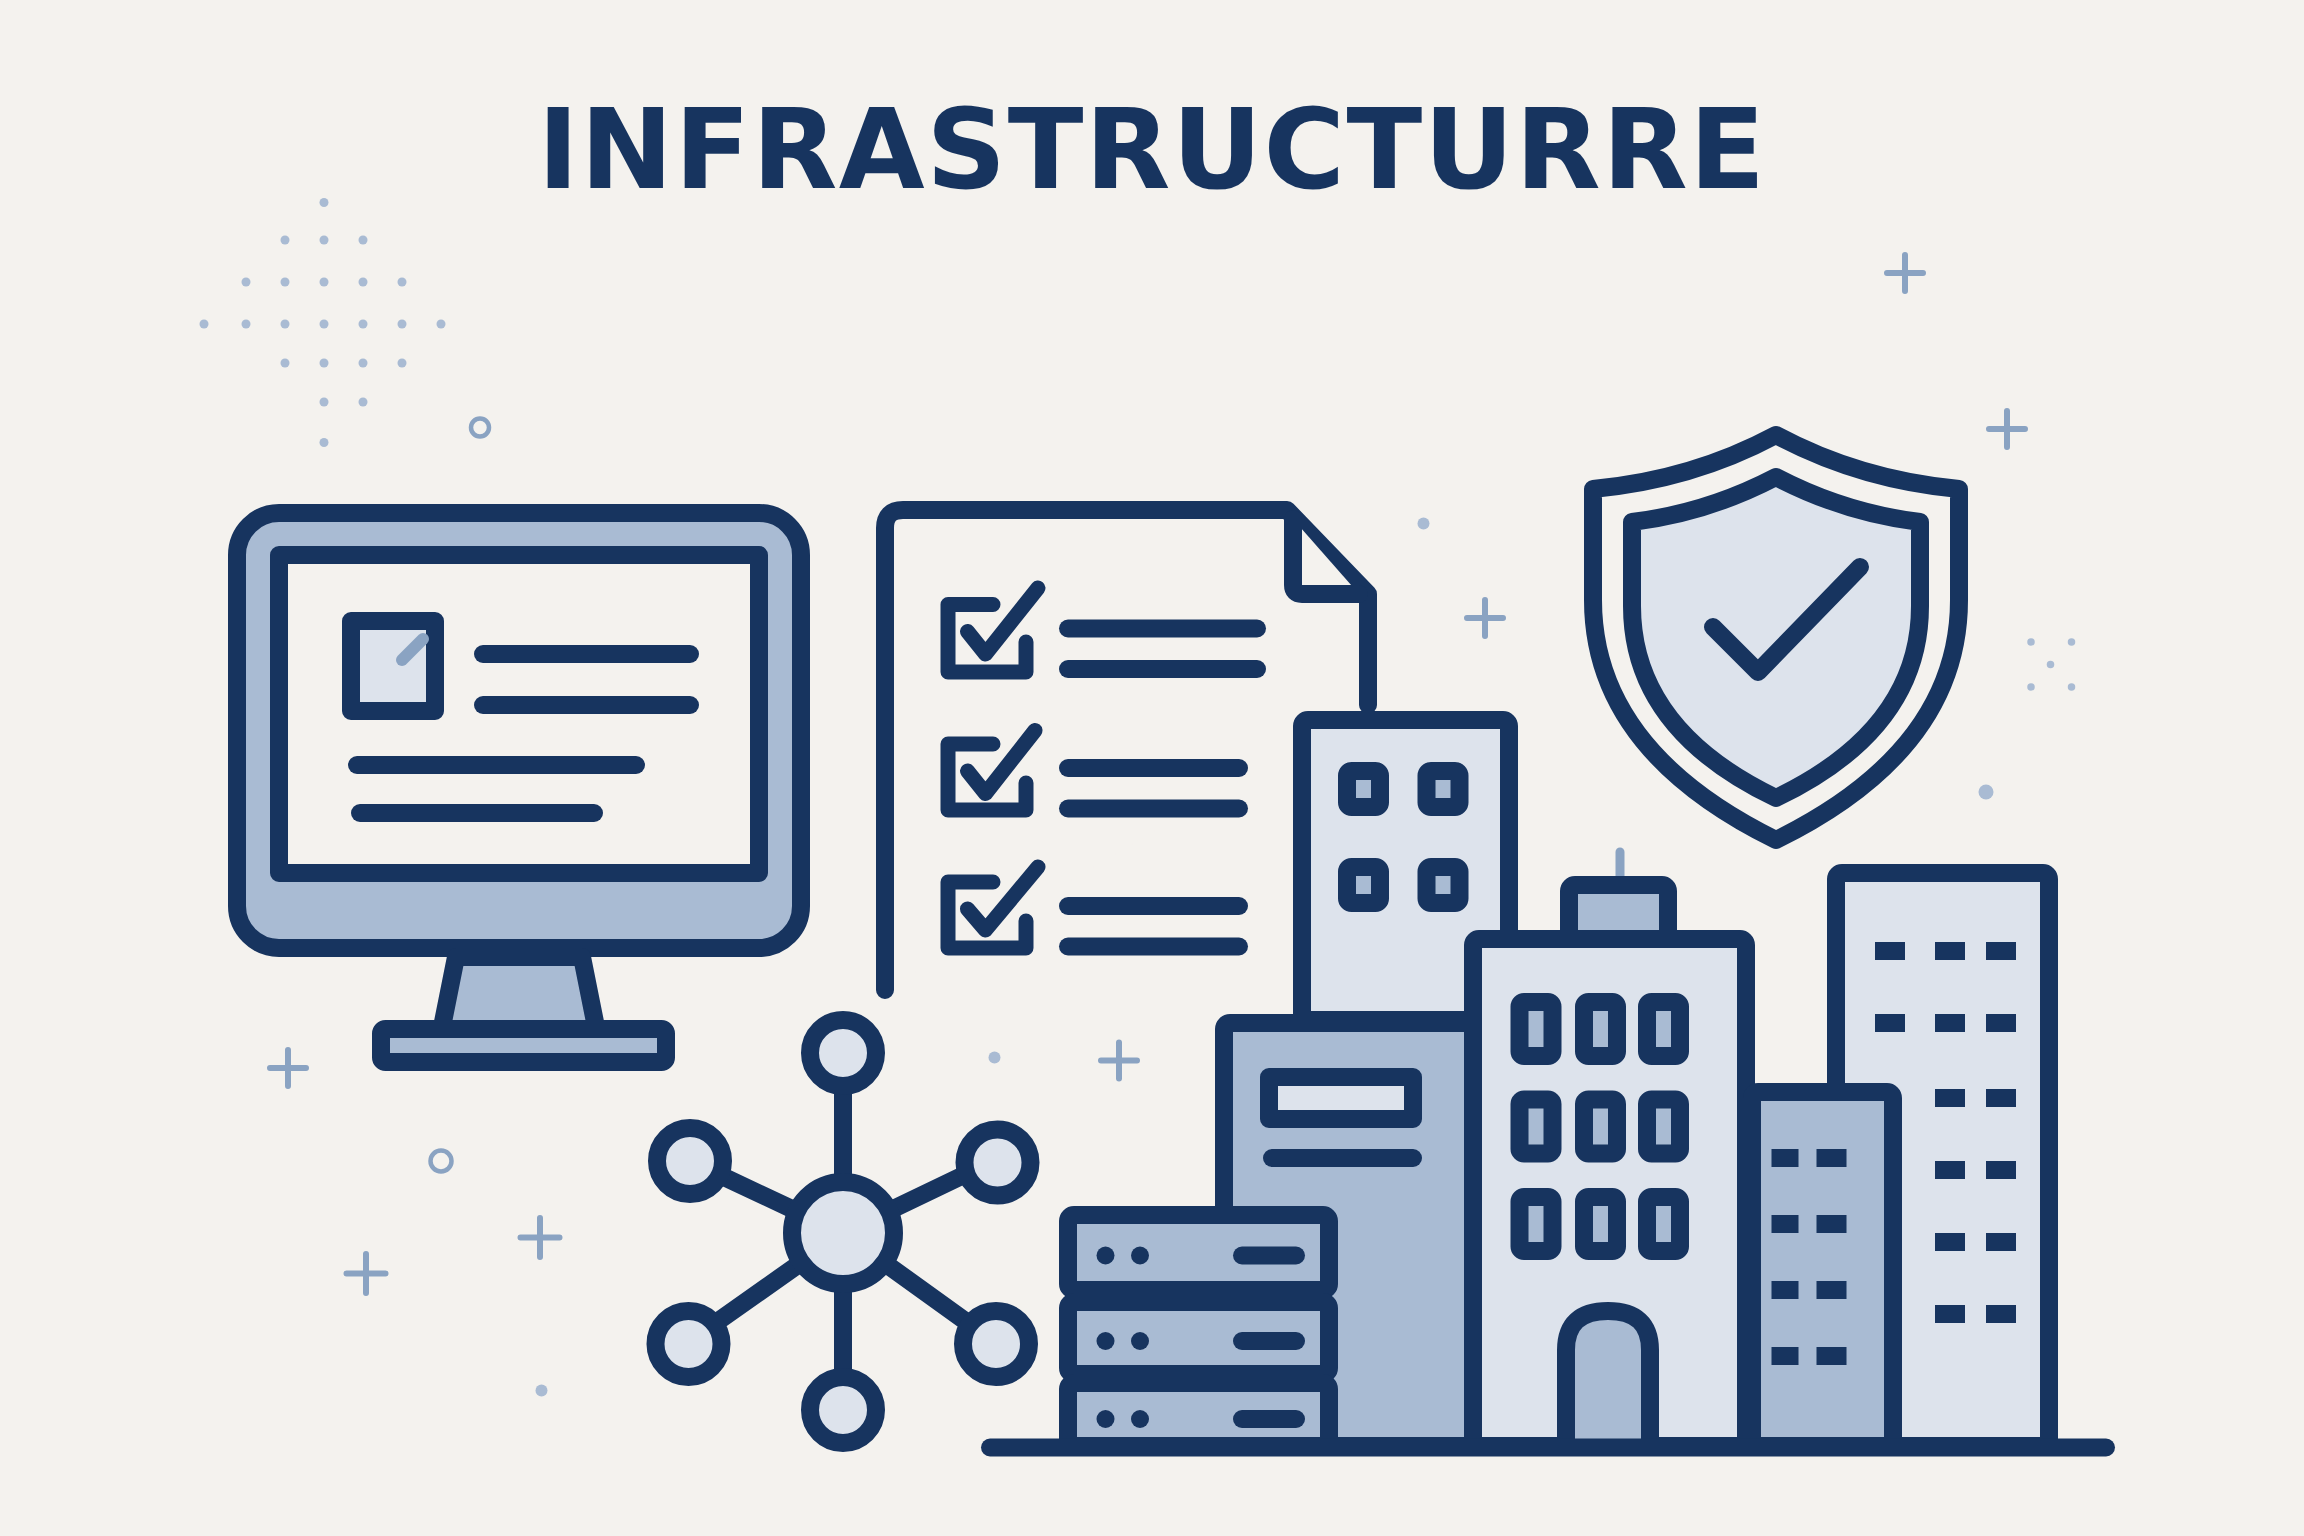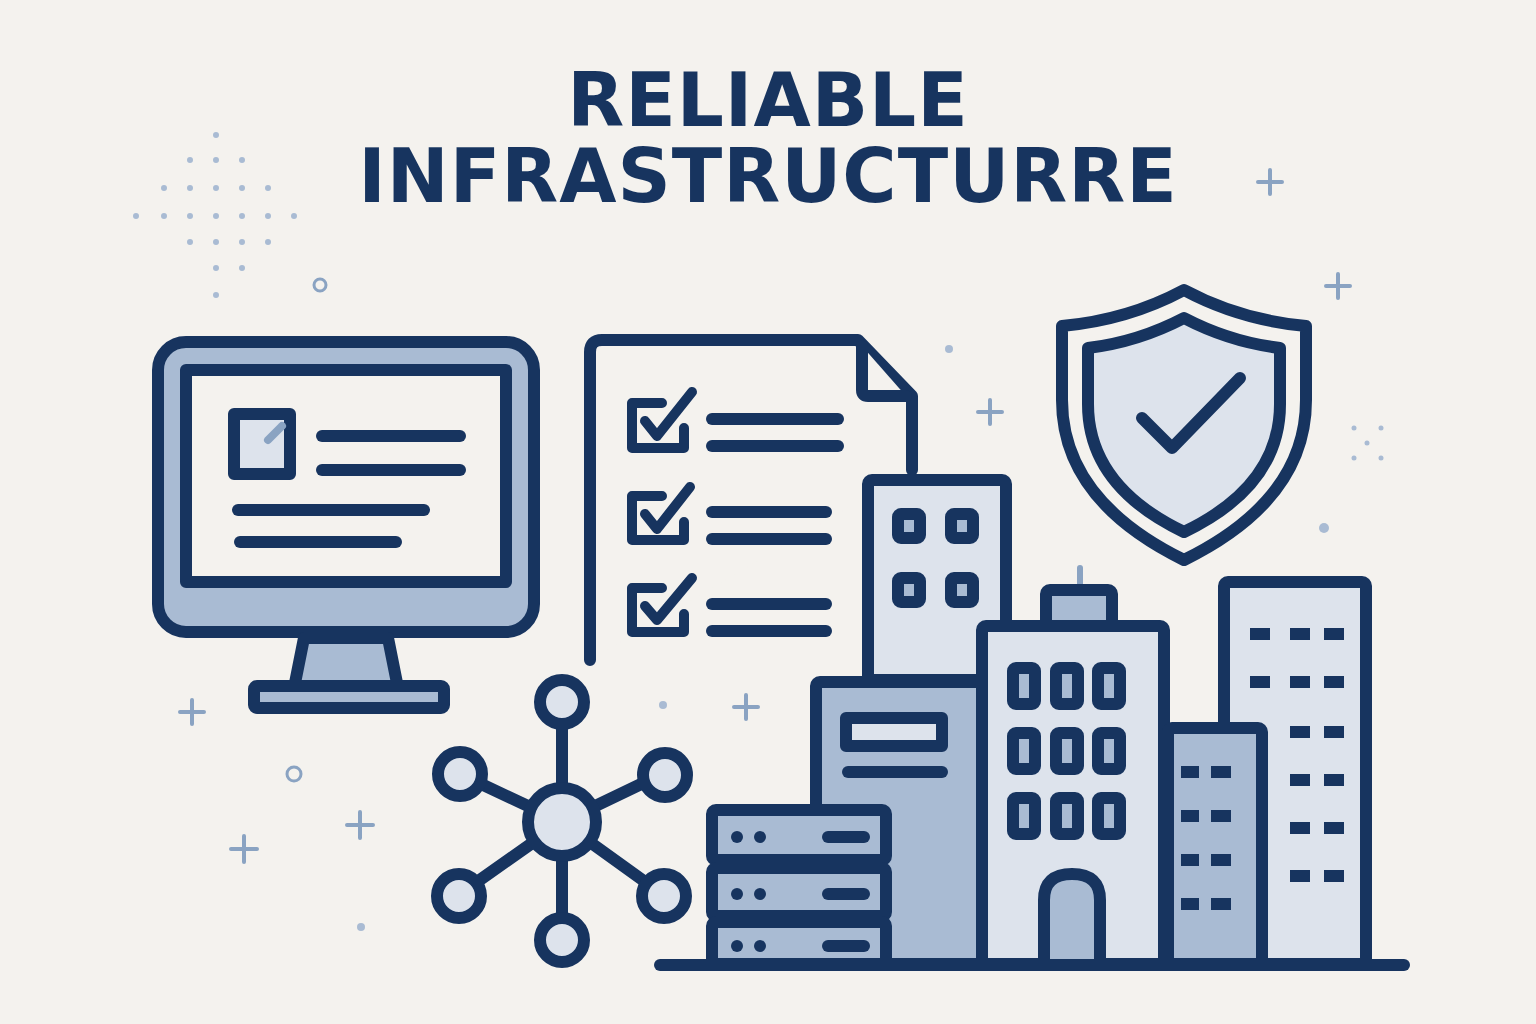--- a/index.html
+++ b/index.html
@@ -19,21 +19,20 @@
       line-height: 76px;
       letter-spacing: 1px;
     }
     .title div { display: block; }
     svg.scene { position: absolute; left: 0; top: 0; }
   </style>
 </head>
 <body>
 
 <div class="title">
-  <div>RELIABLE</div>
   <div>INFRASTRUCTURRE</div>
 </div>
 
 <svg class="scene" width="1536" height="1024" viewBox="0 0 1536 1024">
   <defs>
     <style>
       .o { stroke: #17345f; stroke-width: 12; stroke-linecap: round; stroke-linejoin: round; }
       .ot { stroke: #17345f; stroke-width: 10; stroke-linecap: round; stroke-linejoin: round; }
       .lt { fill: #dde3ec; }
       .md { fill: #a9bbd3; }

